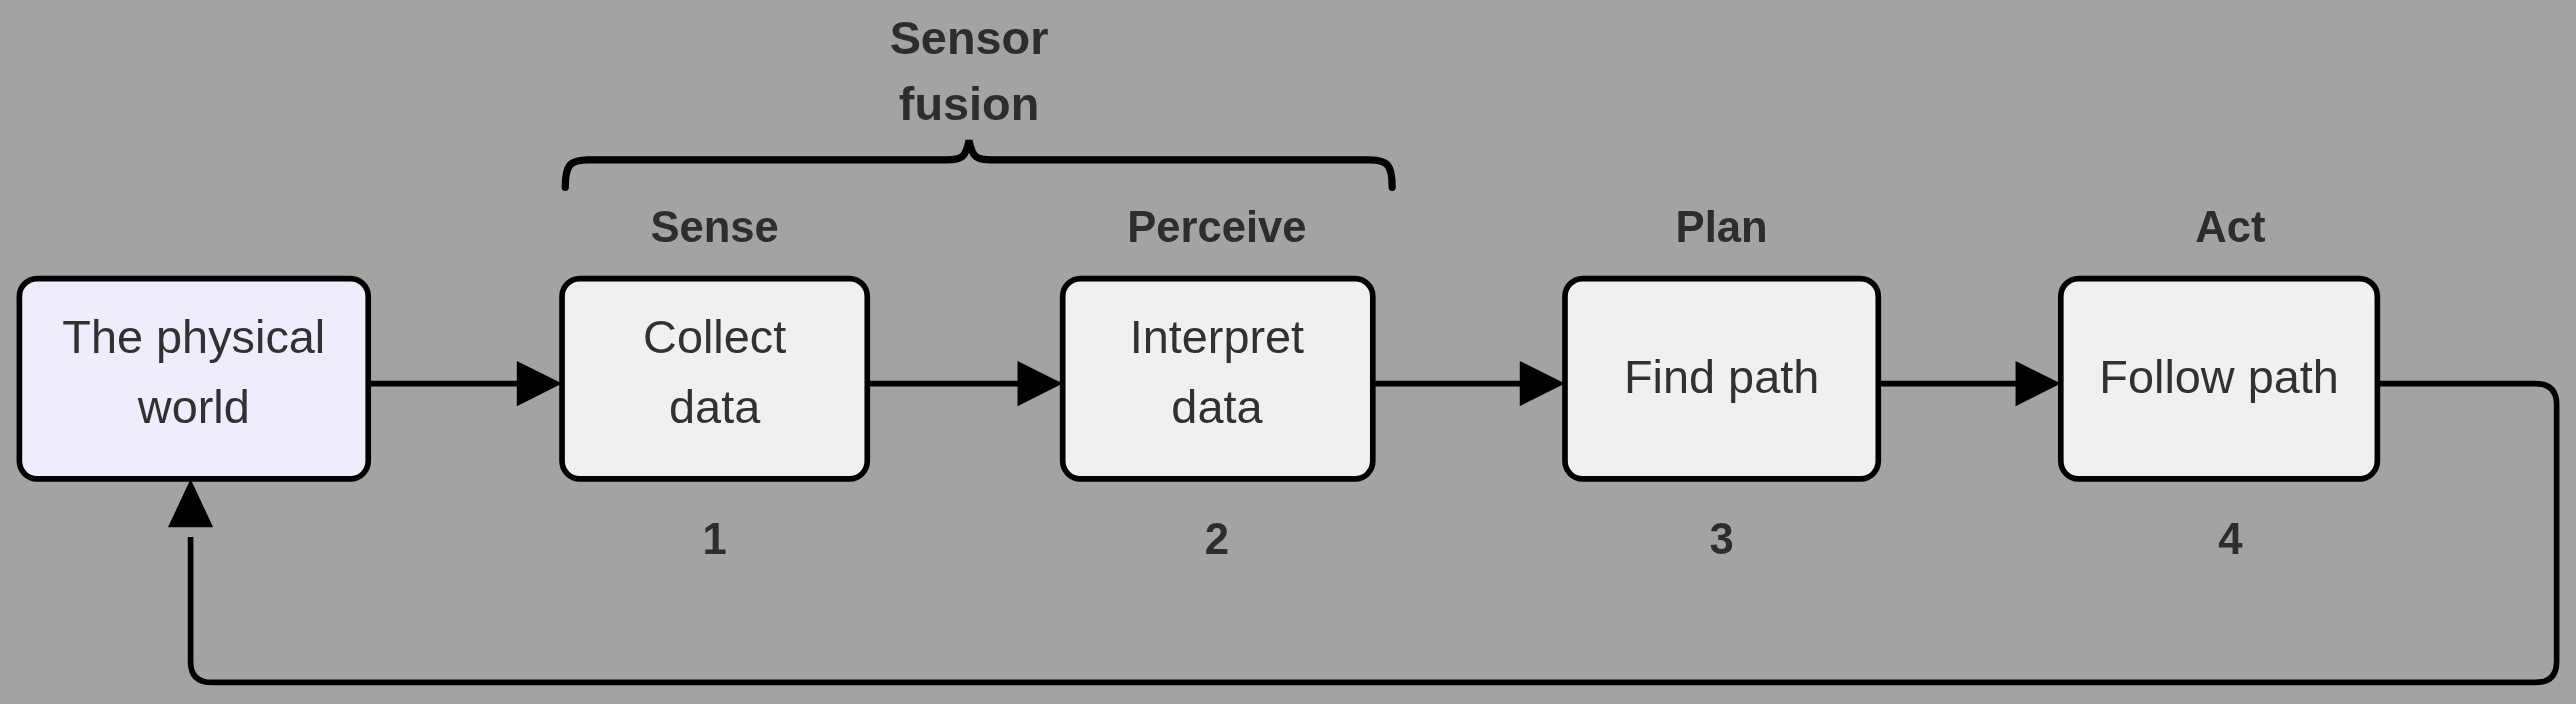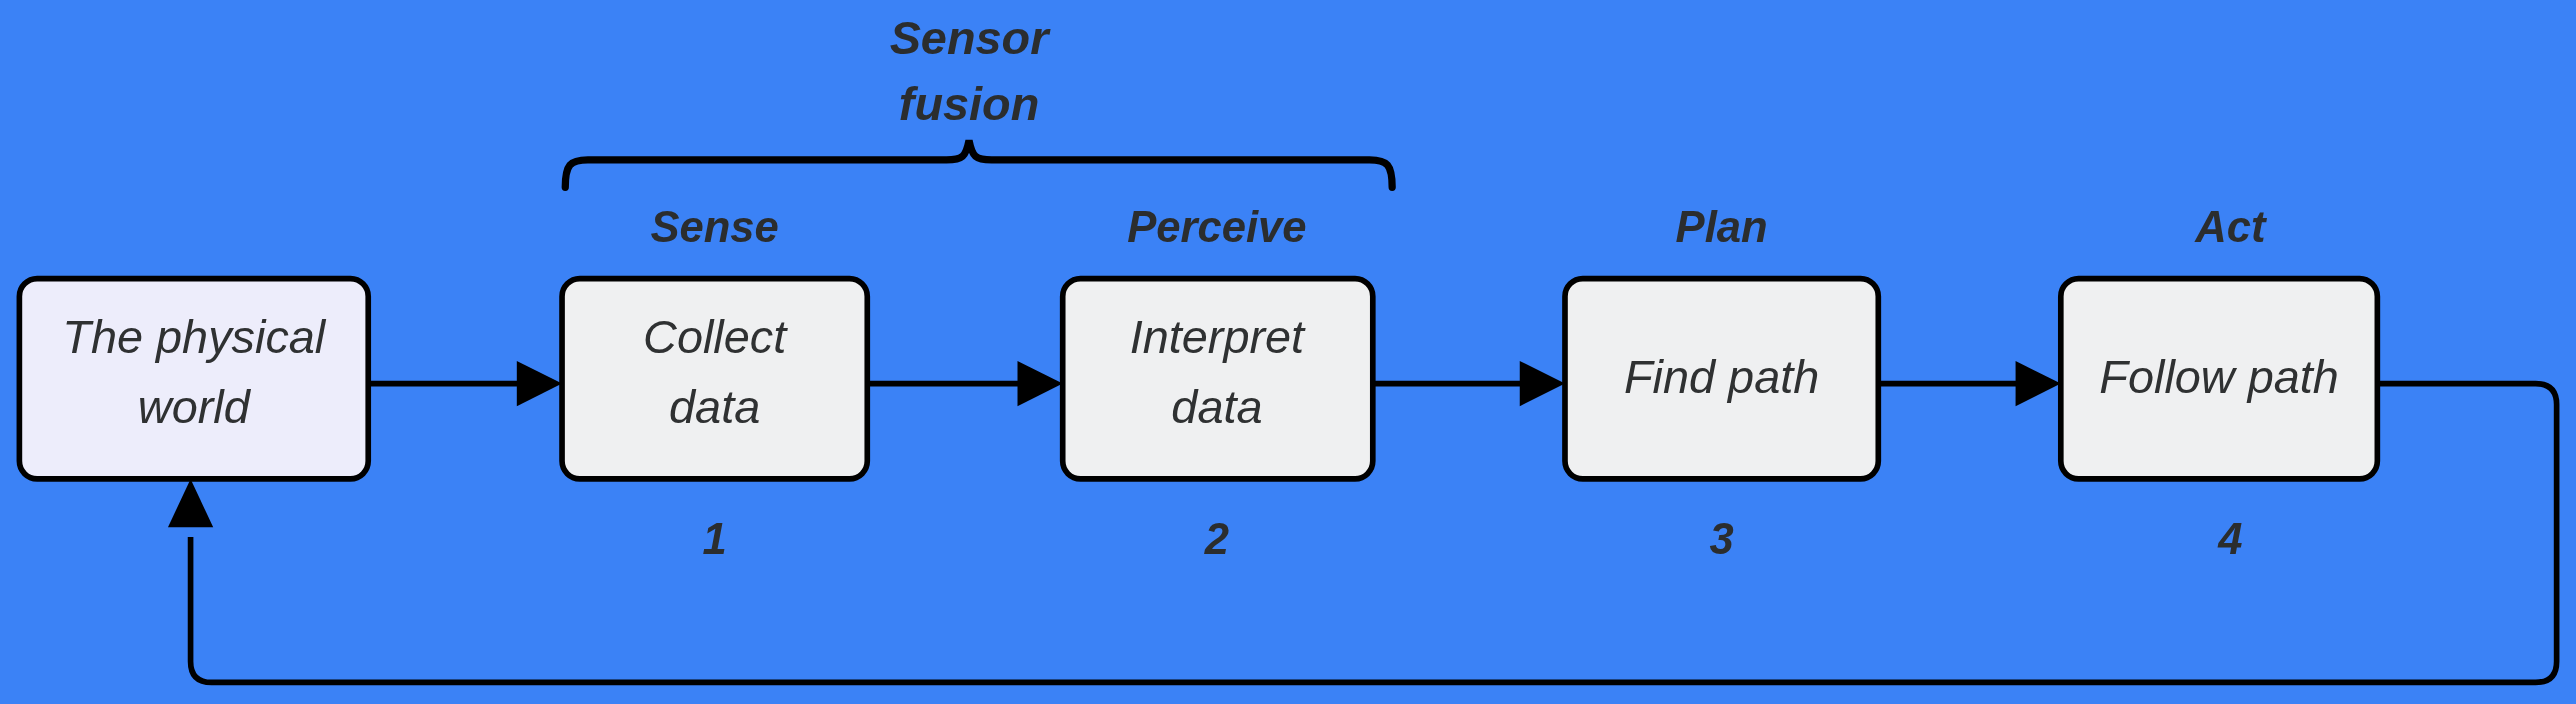--- a/index.html
+++ b/index.html
@@ -10,22 +10,21 @@
   body {
     width: 2576px;
     height: 705px;
     overflow: hidden;
     font-family: "Liberation Sans", sans-serif;
   }
   #diagram-root {
     position: relative;
     width: 2576px;
     height: 705px;
-    background: #3b82f6;
-    font-style: italic;
+    background: #a3a3a3;
   }
   svg.canvas {
     display: block;
     width: 2576px;
     height: 705px;
   }
   text {
     font-family: "Liberation Sans", sans-serif;
     fill: #2f3132;
   }

